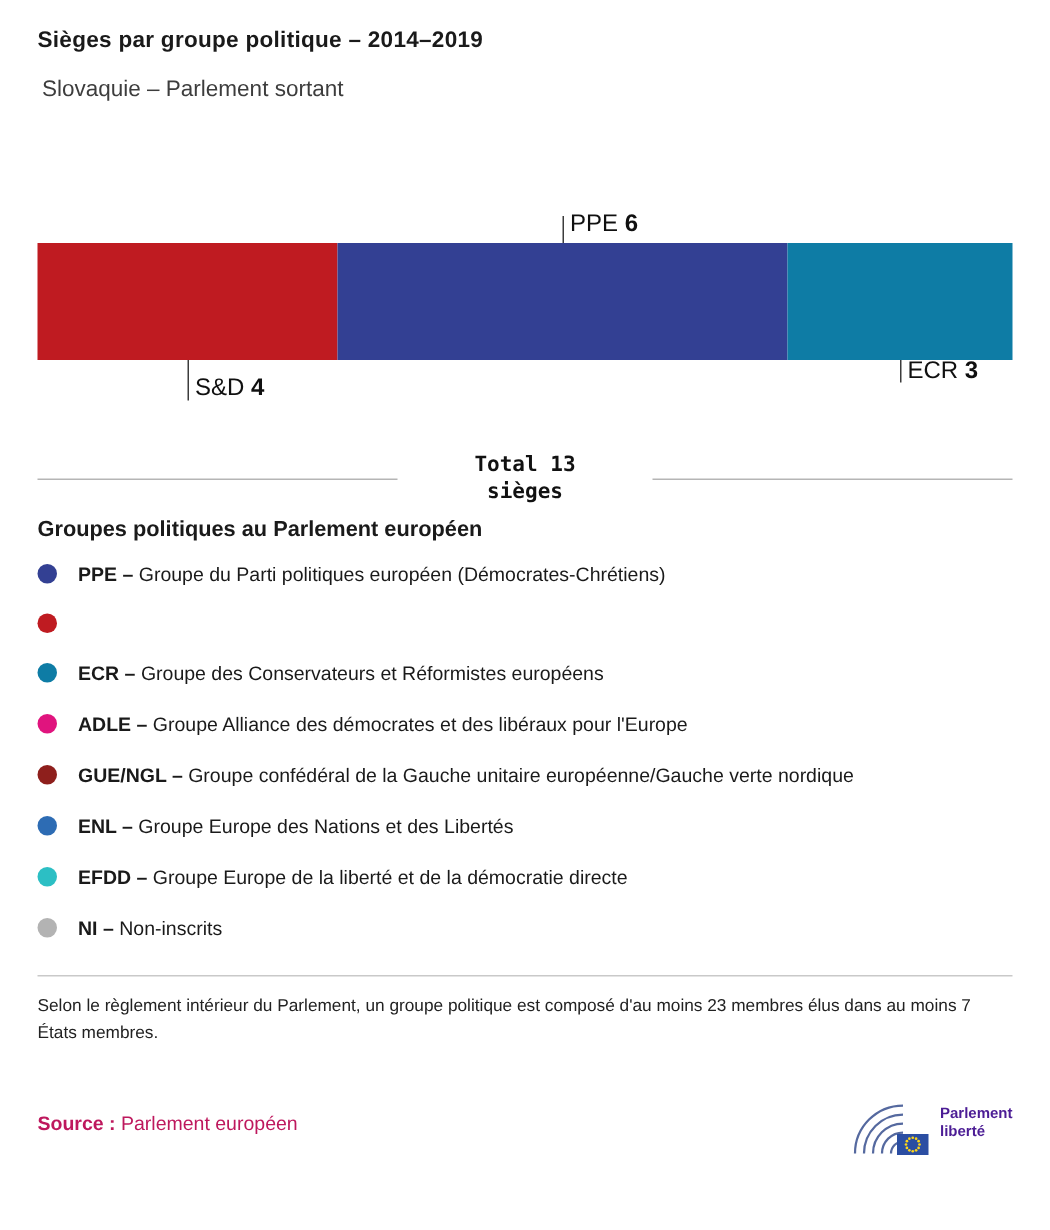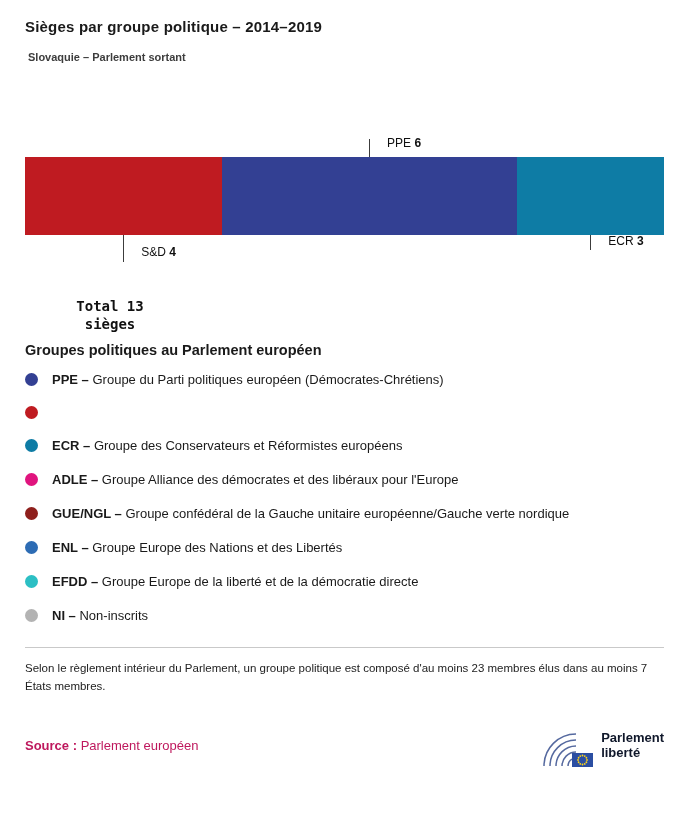--- a/index.html
+++ b/index.html
@@ -1,39 +1,39 @@
 <!DOCTYPE html>
 <html lang="fr"><head>
 <meta charset="utf-8">
 <title>Sièges par groupe politique</title>
 <style>
   html,body{margin:0;padding:0;background:#fff;}
   body{
     width:700px;height:820px;overflow:hidden;position:relative;
     font-family:"Liberation Sans",sans-serif;color:#1a1a1a;
   }
-  .page{padding:18px 36px 0 25px;}
+  .page{padding:18px 25px 0 25px;}
 
   .title{font-size:15px;font-weight:bold;margin:0 0 16px 0;letter-spacing:.2px;}
-  .subtitle{font-size:11px;color:#3d3d3d;margin:0 0 0 3px;font-weight:bold;}
+  .subtitle{font-size:15px;color:#3d3d3d;margin:0 0 0 3px;}
 
   
   .chart-wrap{position:relative;height:168px;margin-top:50px;}
   .bar{position:absolute;left:0;right:0;top:44px;height:78px;display:flex;}
   .seg{height:100%;}
   .callout{position:absolute;width:0;}
   .callout .tick{position:absolute;left:0;top:0;width:1px;background:#3c3c3c;display:block;}
-  .callout .lbl{position:absolute;left:18px;white-space:nowrap;font-size:12px;color:#101010;}
+  .callout .lbl{position:absolute;left:5px;white-space:nowrap;font-size:16px;color:#101010;}
   .callout .lbl b{font-weight:bold;}
   .callout.ppe{top:26px;}   .callout.ppe .tick{height:18px;}  .callout.ppe .lbl{top:-3px;}
   .callout.sd{top:122px;}   .callout.sd .tick{height:27px;}   .callout.sd .lbl{top:10px;}
   .callout.ecr{top:122px;}  .callout.ecr .tick{height:15px;}  .callout.ecr .lbl{top:-1px;}
 
   
-  .total-row{display:flex;align-items:flex-start;margin:16px 0 8px 0;flex-direction:column;}
+  .total-row{display:flex;align-items:center;margin:16px 0 8px 0;}
   .total-line{flex:1;border-top:1px solid #b5b5b5;height:0;}
   .total-text{
     width:170px;text-align:center;
     font-family:"DejaVu Sans Mono",monospace;font-weight:bold;
     font-size:14px;line-height:1.25;color:#111;
   }
 
   
   .legend-title{font-size:14.5px;font-weight:bold;margin:2px 0 14px 0;}
   .legend-item{display:flex;align-items:center;margin-bottom:19px;font-size:13px;line-height:15px;}
@@ -41,21 +41,21 @@
   .legend-text b{font-weight:bold;}
 
   .rule{border-top:1px solid #c9c9c9;margin:24px 0 12px 0;}
   .footnote{font-size:11.5px;color:#222;line-height:1.55;max-width:652px;}
 
   
   .bottom-row{display:flex;justify-content:space-between;align-items:center;margin-top:26px;}
   .source{font-size:13px;color:#be185d;}
   .source b{font-weight:bold;}
   .logo{display:flex;align-items:center;gap:7px;}
-  .logo-text{font-weight:bold;font-size:13px;line-height:1.15;color:#0f172a;}
+  .logo-text{font-weight:bold;font-size:10px;line-height:1.15;color:#4c1d95;}
 </style>
 </head>
 <body>
 
 <div class="page">
 
   <h1 class="title">Sièges par groupe politique – 2014–2019</h1>
   <div class="subtitle">Slovaquie – Parlement sortant</div>
 
   <div class="chart-wrap">

